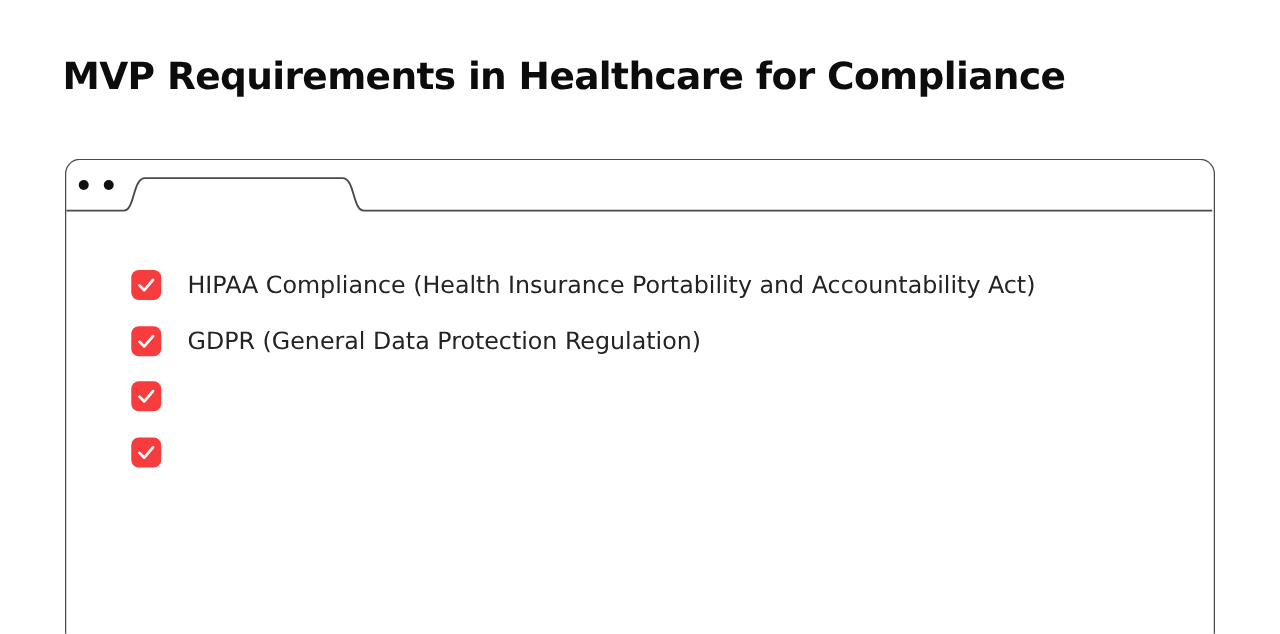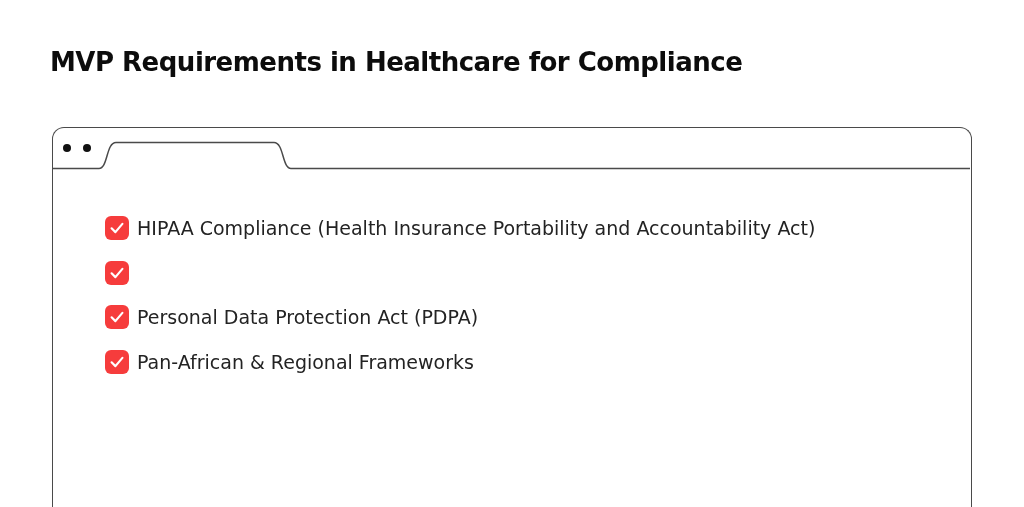--- a/index.html
+++ b/index.html
@@ -6,21 +6,21 @@
   html, body {
     width: 1024px; height: 507px;
     background: #ffffff;
     font-family: "DejaVu Sans", "Liberation Sans", sans-serif;
     position: relative;
     overflow: hidden;
   }
   .page-title {
     position: absolute;
     left: 50px; top: 44px;
-    font-size: 26px;
+    font-size: 30px;
     font-weight: 700;
     letter-spacing: -0.5px;
     color: #0c0c0c;
     line-height: 36px;
     white-space: nowrap;
   }
   .browser-frame {
     position: absolute;
     left: 52px; top: 127px;
     width: 920px; height: 400px;
@@ -65,21 +65,21 @@
     width: 24px; height: 24px;
     border-radius: 6px;
     background: #f63c3c;
     display: flex;
     align-items: center;
     justify-content: center;
     flex: 0 0 auto;
   }
   .checkbox svg { width: 16px; height: 14px; display: block; }
   .item-label {
-    margin-left: 8px;
+    margin-left: 21px;
     font-size: 19px;
     color: #232323;
     line-height: 24px;
     white-space: nowrap;
   }
 </style>
 </head>
 <body>
 
 <h1 class="page-title">MVP Requirements in Healthcare for Compliance</h1>
@@ -106,36 +106,35 @@
       </span>
       <span class="item-label">HIPAA Compliance (Health Insurance Portability and Accountability Act)</span>
     </div>
 
     <div class="check-item">
       <span class="checkbox">
         <svg viewBox="0 0 24 22">
           <path d="M3.5 11.5 L9.5 17.5 L20.5 4.5" stroke="#ffffff" stroke-width="3.4" fill="none" stroke-linecap="round" stroke-linejoin="round"></path>
         </svg>
       </span>
+      <span class="item-label">GDPR (General Data Protection Regulation)</span>
     </div>
 
     <div class="check-item">
       <span class="checkbox">
         <svg viewBox="0 0 24 22">
           <path d="M3.5 11.5 L9.5 17.5 L20.5 4.5" stroke="#ffffff" stroke-width="3.4" fill="none" stroke-linecap="round" stroke-linejoin="round"></path>
         </svg>
       </span>
-      <span class="item-label">Personal Data Protection Act (PDPA)</span>
     </div>
 
     <div class="check-item">
       <span class="checkbox">
         <svg viewBox="0 0 24 22">
           <path d="M3.5 11.5 L9.5 17.5 L20.5 4.5" stroke="#ffffff" stroke-width="3.4" fill="none" stroke-linecap="round" stroke-linejoin="round"></path>
         </svg>
       </span>
-      <span class="item-label">Pan-African &amp; Regional Frameworks</span>
     </div>
 
 
 
   </div>
 </div>
 
 </body></html>

